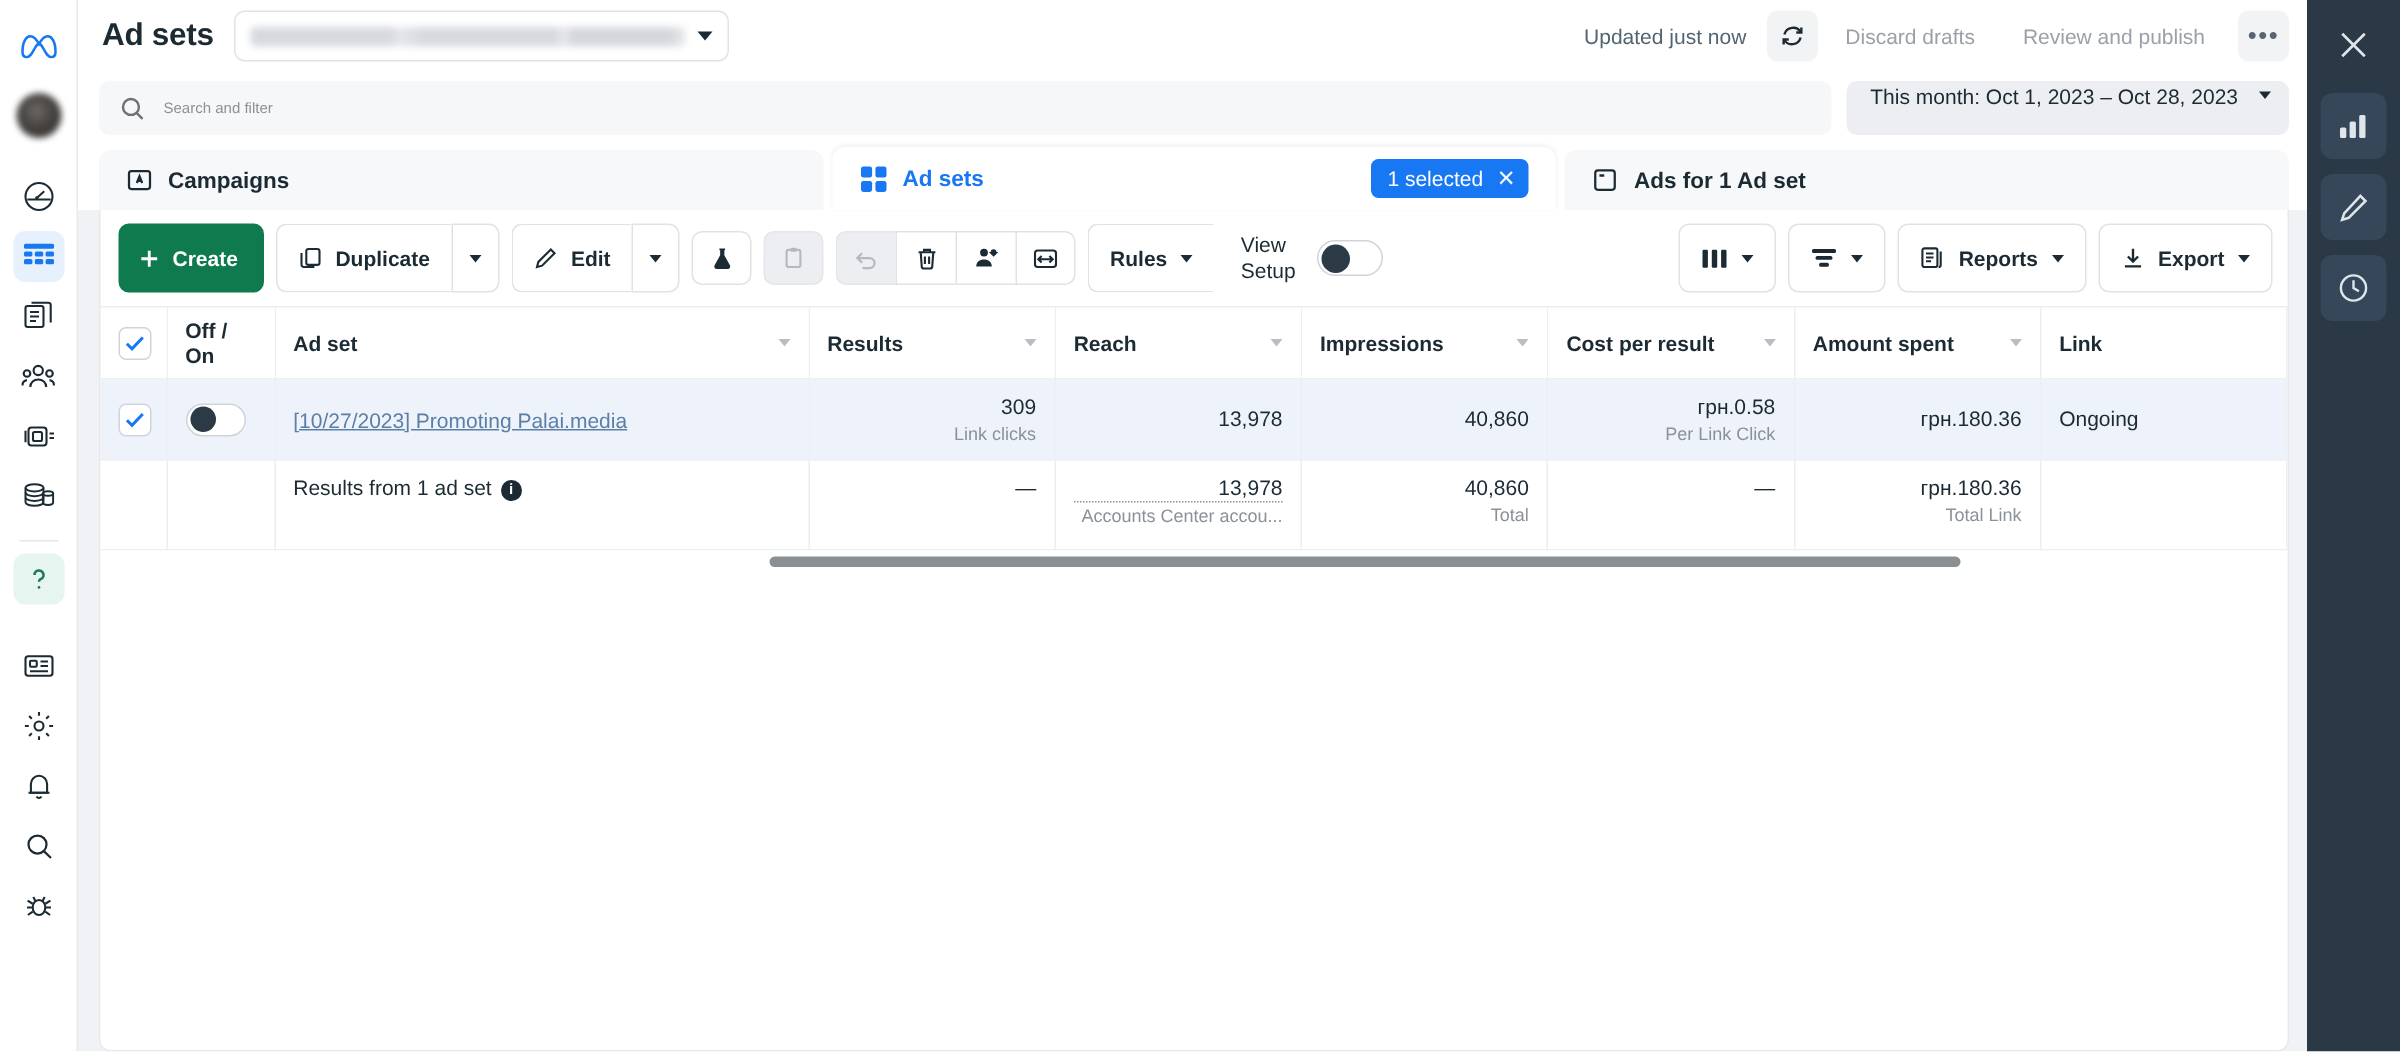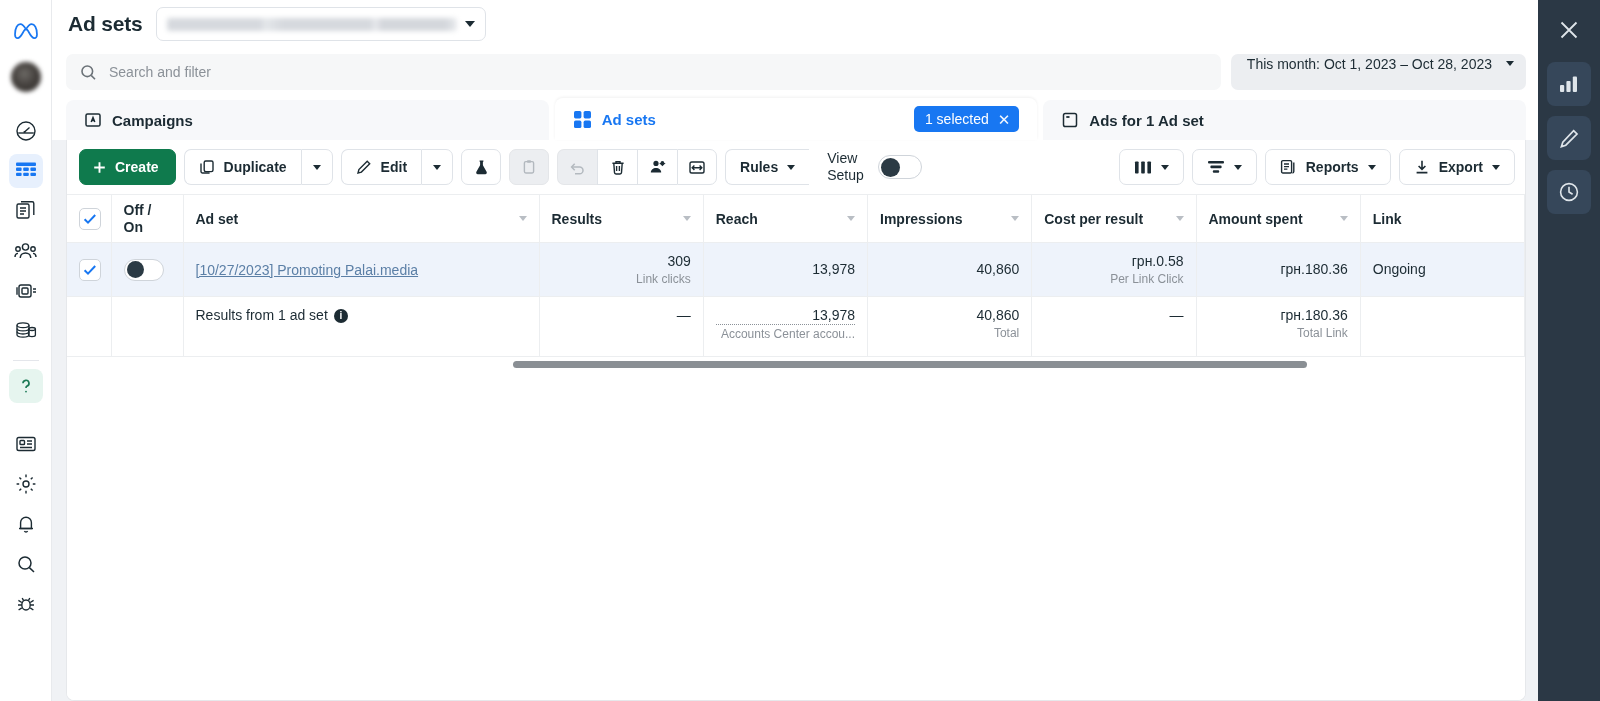--- a/index.html
+++ b/index.html
@@ -73,21 +73,21 @@
     display: flex; align-items: center; justify-content: center; color: #5a6570;
     font-size: 17px; letter-spacing: 1px; cursor: pointer; margin-left: 4px;
   }
 
   
   .searchrow { display: flex; align-items: center; gap: 10px; padding: 6px 12px 8px 14px; background: #fff; flex: 0 0 auto; }
   .search-box {
     flex: 1 1 auto; height: 36px; background: #f6f7f8; border-radius: 7px;
     display: flex; align-items: center; padding: 0 14px; gap: 12px; color: #8a9096;
   }
-  .search-ph { font-size: 14px; color: #8b9198; }
+  .search-ph { font-size: 10px; color: #8b9198; }
   .date-box {
     height: 36px; background: #eceef1; border-radius: 7px; display: flex; align-items: center;
     gap: 14px; padding: 0 12px 17px 16px; font-size: 14px; color: #1c2b33; white-space: nowrap;
   }
 
   
   .tabs { display: flex; align-items: flex-end; padding: 0 12px 0 14px; gap: 6px; background: #fff; flex: 0 0 auto; height: 42px; }
   .tab {
     height: 40px; border-radius: 8px 8px 0 0; display: flex; align-items: center;
     gap: 10px; padding: 0 18px; font-size: 15px; font-weight: 700; color: #1c2b33;
@@ -106,21 +106,21 @@
   
   .content-card {
     margin: 0 12px 0 14px; background: #fff; border-radius: 0 0 8px 8px;
     flex: 1 1 auto; display: flex; flex-direction: column; overflow: hidden;
     border: 1px solid #e6e8eb; border-top: none;
   }
 
   
   .toolbar { display: flex; align-items: center; gap: 8px; padding: 9px 10px 9px 12px; flex: 0 0 auto; }
   .btn {
-    height: 36px; border-radius: 7px; border: 1px solid #dfe3e8; background: #fff;
+    height: 46px; border-radius: 7px; border: 1px solid #dfe3e8; background: #fff;
     display: flex; align-items: center; gap: 9px; padding: 0 14px;
     font-size: 14px; font-weight: 700; color: #1c2b33; cursor: pointer; white-space: nowrap;
   }
   .btn.create { background: #0f7a4d; border-color: #0f7a4d; color: #fff; padding: 0 16px 0 13px; }
   .btn-group { display: flex; }
   .btn-group .btn:first-child { border-radius: 7px 0 0 7px; border-right: none; }
   .btn-group .btn.split { border-radius: 0 7px 7px 0; padding: 0 11px; }
   .icon-btn {
     width: 40px; height: 36px; border-radius: 7px; border: 1px solid #dfe3e8; background: #fff;
     display: flex; align-items: center; justify-content: center; color: #1c2b33; cursor: pointer;
@@ -313,20 +313,33 @@
     </div>
   </div>
 
   <div class="main">
 
     <div class="topbar">
       <div class="page-title">Ad sets</div>
       <div class="acct-select">
         <div class="acct-blur"></div>
         <div class="caret"></div>
+      </div>
+      <div class="topbar-right">
+        <div class="updated-txt">Updated just now</div>
+        <button class="icon-btn-sq">
+          <svg width="18" height="18" viewBox="0 0 18 18" fill="none" stroke="currentColor" stroke-width="1.6">
+            <path d="M14.6 6.5A6 6 0 0 0 3.6 8"></path>
+              <path d="M3.4 11.5A6 6 0 0 0 14.4 10"></path>
+            <path d="M14.9 3.3v3.4h-3.4M3.1 14.7v-3.4h3.4"></path>
+          </svg>
+        </button>
+        <button class="ghost-btn">Discard drafts</button>
+        <button class="ghost-btn">Review and publish</button>
+        <button class="dots-btn">•••</button>
       </div>
     </div>
 
     <div class="searchrow">
       <div class="search-box">
         <svg width="17" height="17" viewBox="0 0 17 17" fill="none" stroke="#6b7278" stroke-width="1.6">
           <circle cx="7.3" cy="7.3" r="5.3"></circle>
             <path d="M11.2 11.4 15 15.2"></path>
         </svg>
         <span class="search-ph">Search and filter</span>

